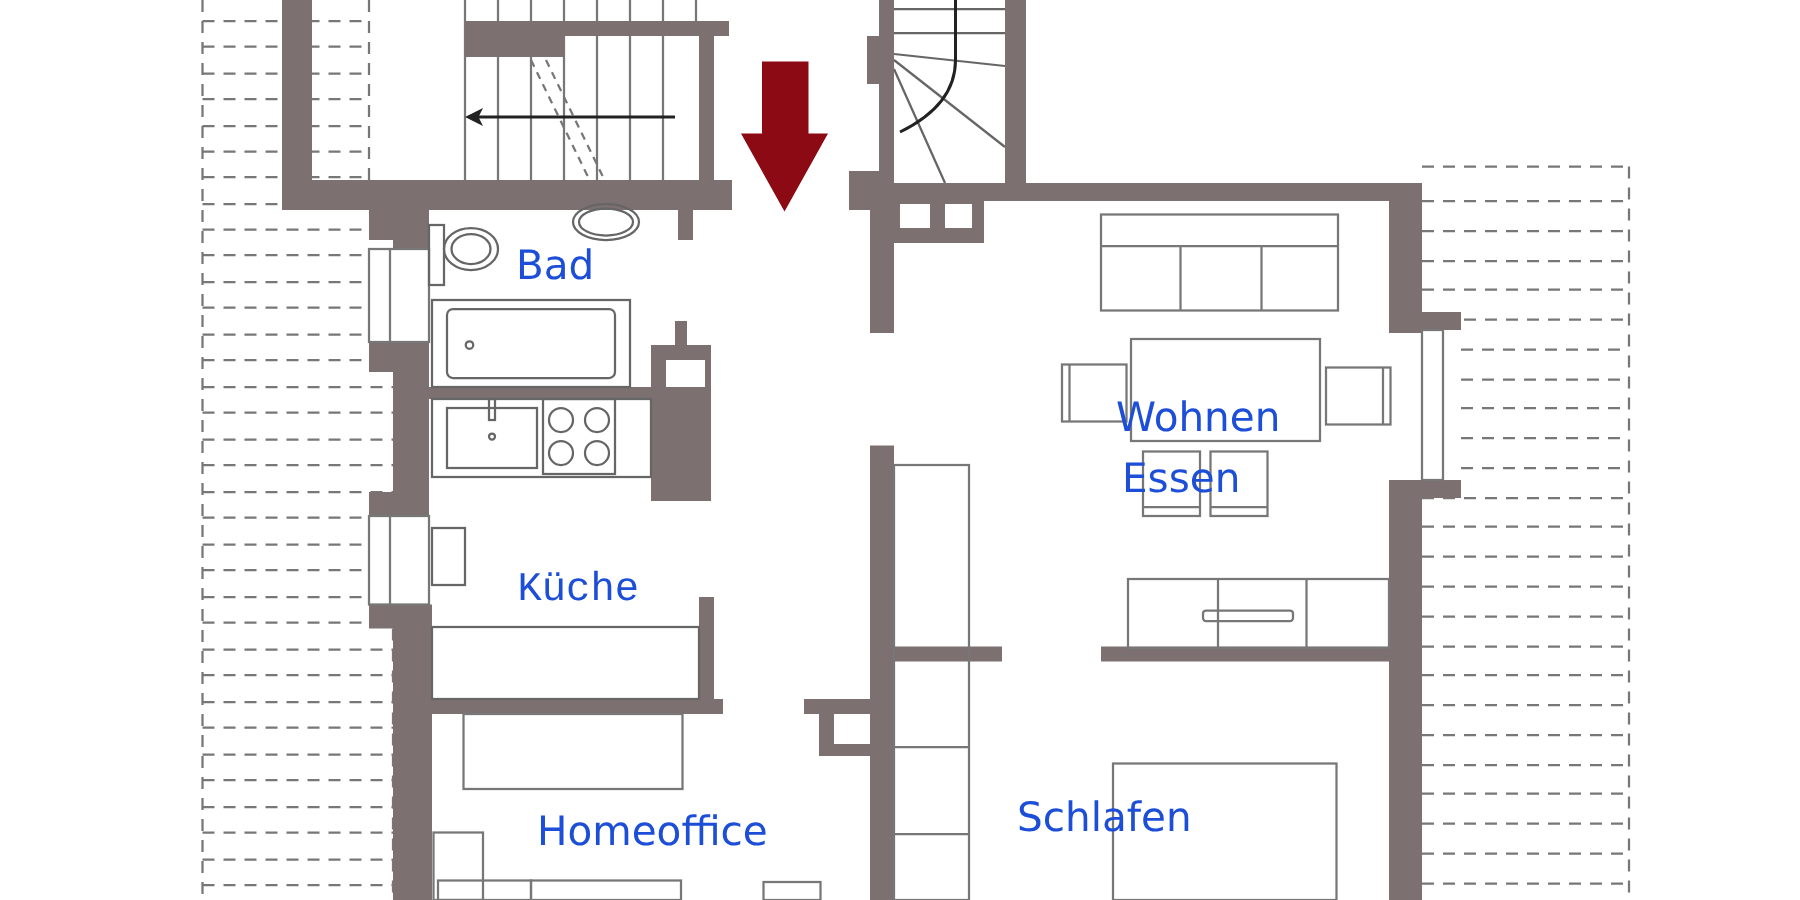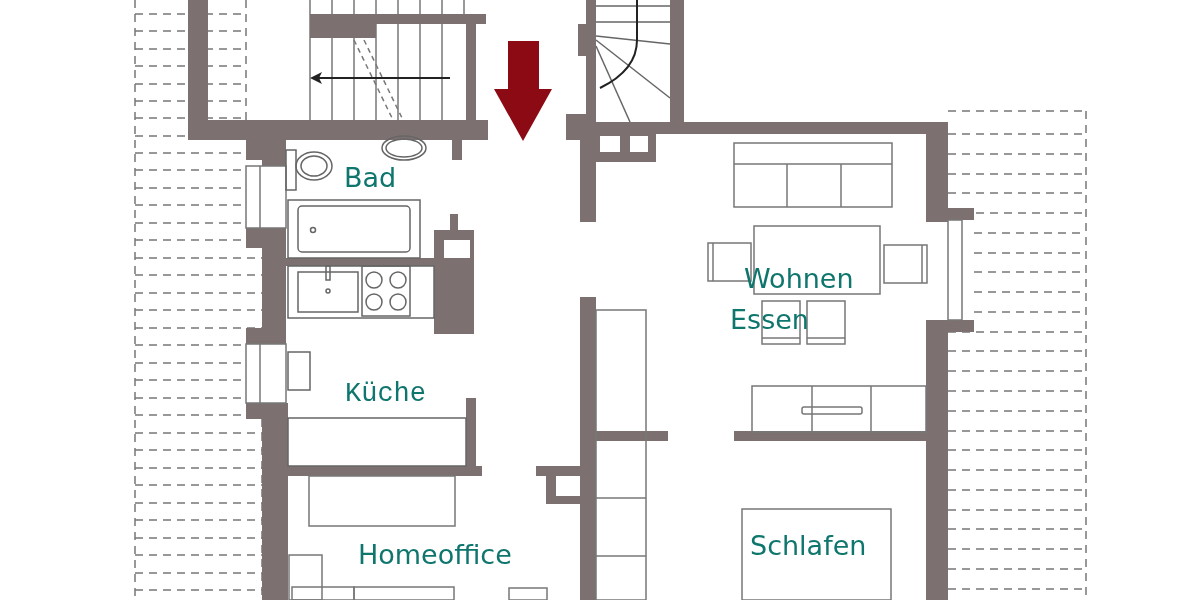--- a/index.html
+++ b/index.html
@@ -1,18 +1,18 @@
 <!DOCTYPE html>
 <html><head>
 <meta charset="utf-8">
 <style>
   html, body { margin:0; padding:0; background:#ffffff; }
   body { width:1200px; height:600px; overflow:hidden; position:relative; font-family:"DejaVu Sans", sans-serif; }
   #plan { position:absolute; left:0; top:0; width:1200px; height:600px; }
-  .room-label { position:absolute; font-family:"DejaVu Sans", sans-serif; font-size:27px; color:#0f766e; white-space:nowrap; line-height:1; }
+  .room-label { position:absolute; font-family:"DejaVu Sans", sans-serif; font-size:27px; color:#1d4ed8; white-space:nowrap; line-height:1; }
 </style>
 </head>
 <body>
 
 <svg id="plan" viewBox="0 0 1200 600" xmlns="http://www.w3.org/2000/svg">
 
   <g stroke="#777" stroke-width="1.5" stroke-dasharray="8,6" fill="none">
     <line x1="135" y1="0" x2="135" y2="600"></line>
     <line x1="246" y1="0" x2="246" y2="120"></line>
     <line x1="135" y1="14" x2="246" y2="14"></line>
@@ -236,16 +236,16 @@
     <rect x="742" y="509" width="149" height="91"></rect>
   </g>
 
   <g>
     <polygon points="508,41 539,41 539,89 552,89 523,141 494,89 508,89" fill="#8b0a14"></polygon>
   </g>
 </svg>
 
 <div class="room-label" style="left:344px; top:164px;">Bad</div>
 <div class="room-label" style="left:730px; top:265px;margin-left:14px;">Wohnen</div>
-<div class="room-label" style="left:730px; top:306px;text-align:center;">Essen</div>
+<div class="room-label" style="left:748px; top:306px;text-align:center;">Essen</div>
 <div class="room-label" style="left:345px; top:381px;font-family:Liberation Mono, monospace;">Küche</div>
 <div class="room-label" style="left:358px; top:541px;">Homeoffice</div>
-<div class="room-label" style="left:750px; top:532px;">Schlafen</div>
+<div class="room-label" style="left:678px; top:532px;">Schlafen</div>
 
 </body></html>

